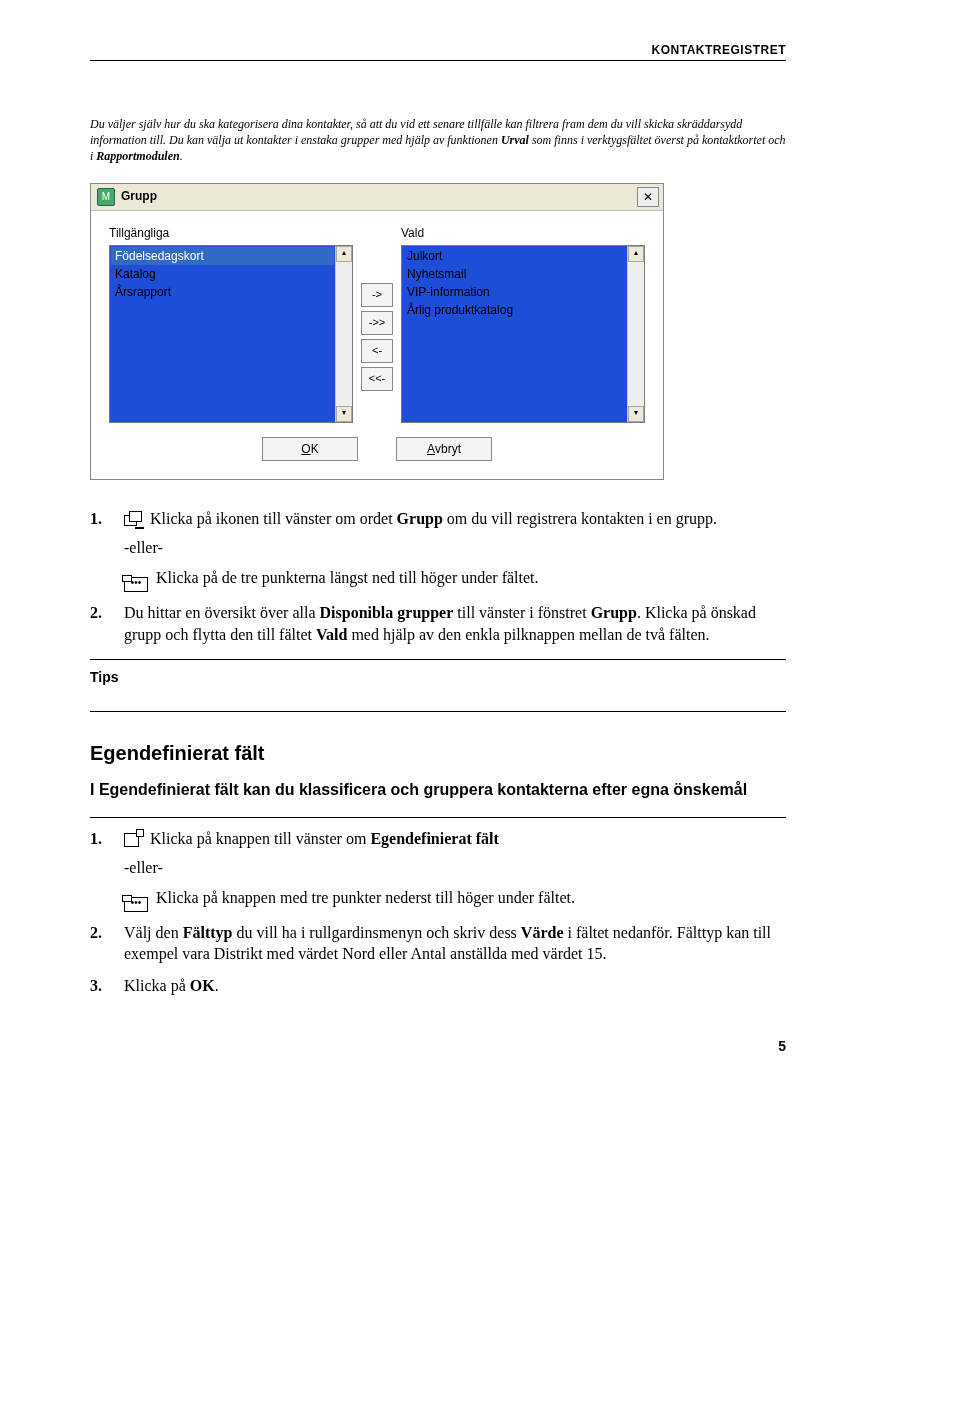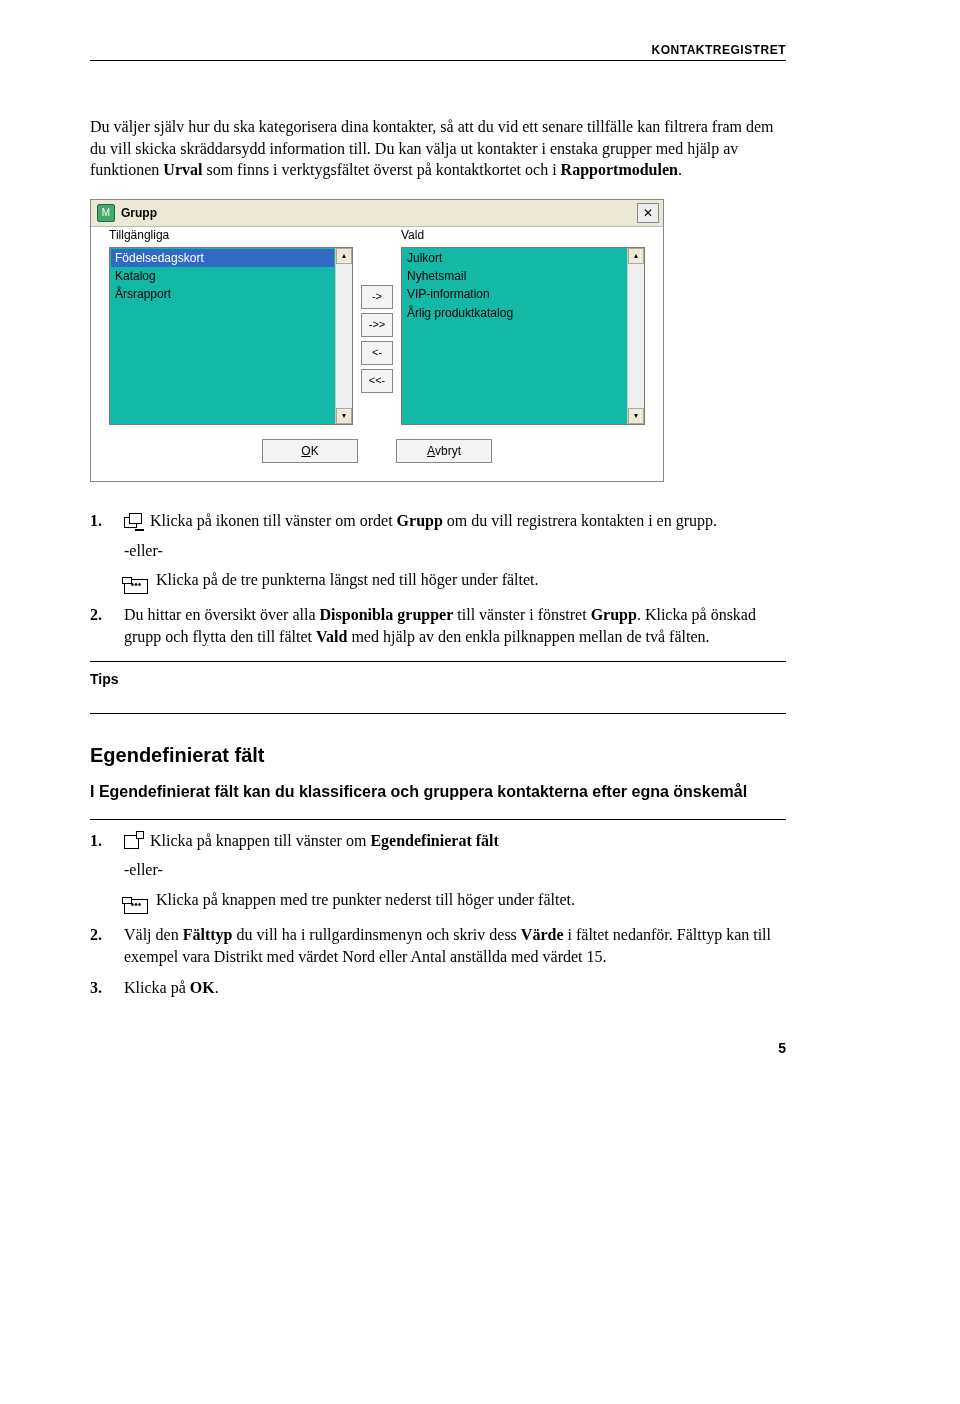--- a/index.html
+++ b/index.html
@@ -48,21 +48,22 @@
     margin: 28px 0 12px 0;
   }
   .lead {
     font-size: 16px;
     font-weight: bold;
     margin-bottom: 6px;
   }
   p.body {
     margin: 0 0 14px 0;
     font-family: "Times New Roman", Times, serif;
-    font-size: 16px;
+    font-size: 12px;
+    font-style: italic;
   }
   p.body b { font-family: "Times New Roman", Times, serif; }
   
   .dialog {
     border: 1px solid #888;
     width: 572px;
     margin: 18px 0 28px 0;
     background: #fff;
     font-size: 12px;
   }
@@ -84,36 +85,36 @@
     border-radius: 2px;
   }
   .dlg-close {
     width: 20px; height: 18px;
     border: 1px solid #888;
     background: #eee;
     display: flex; align-items: center; justify-content: center;
     font-size: 12px; line-height: 1;
   }
   .dlg-body {
-    padding: 0 18px 12px 18px;
+    padding: 14px 18px 12px 18px;
   }
   .dlg-cols {
     display: flex;
     gap: 8px;
   }
   .dlg-col { flex: 1; }
   .col-label {
     font-size: 12px;
     margin-bottom: 4px;
   }
   .listbox {
     border: 1px solid #7a7a7a;
     height: 176px;
     position: relative;
-    background: #14b8a6;
+    background: #1d4ed8;
     display: flex;
   }
   .listbox-inner {
     flex: 1;
     padding: 1px;
     overflow: hidden;
   }
   .listbox-item {
     padding: 1px 4px;
     font-size: 12px;

